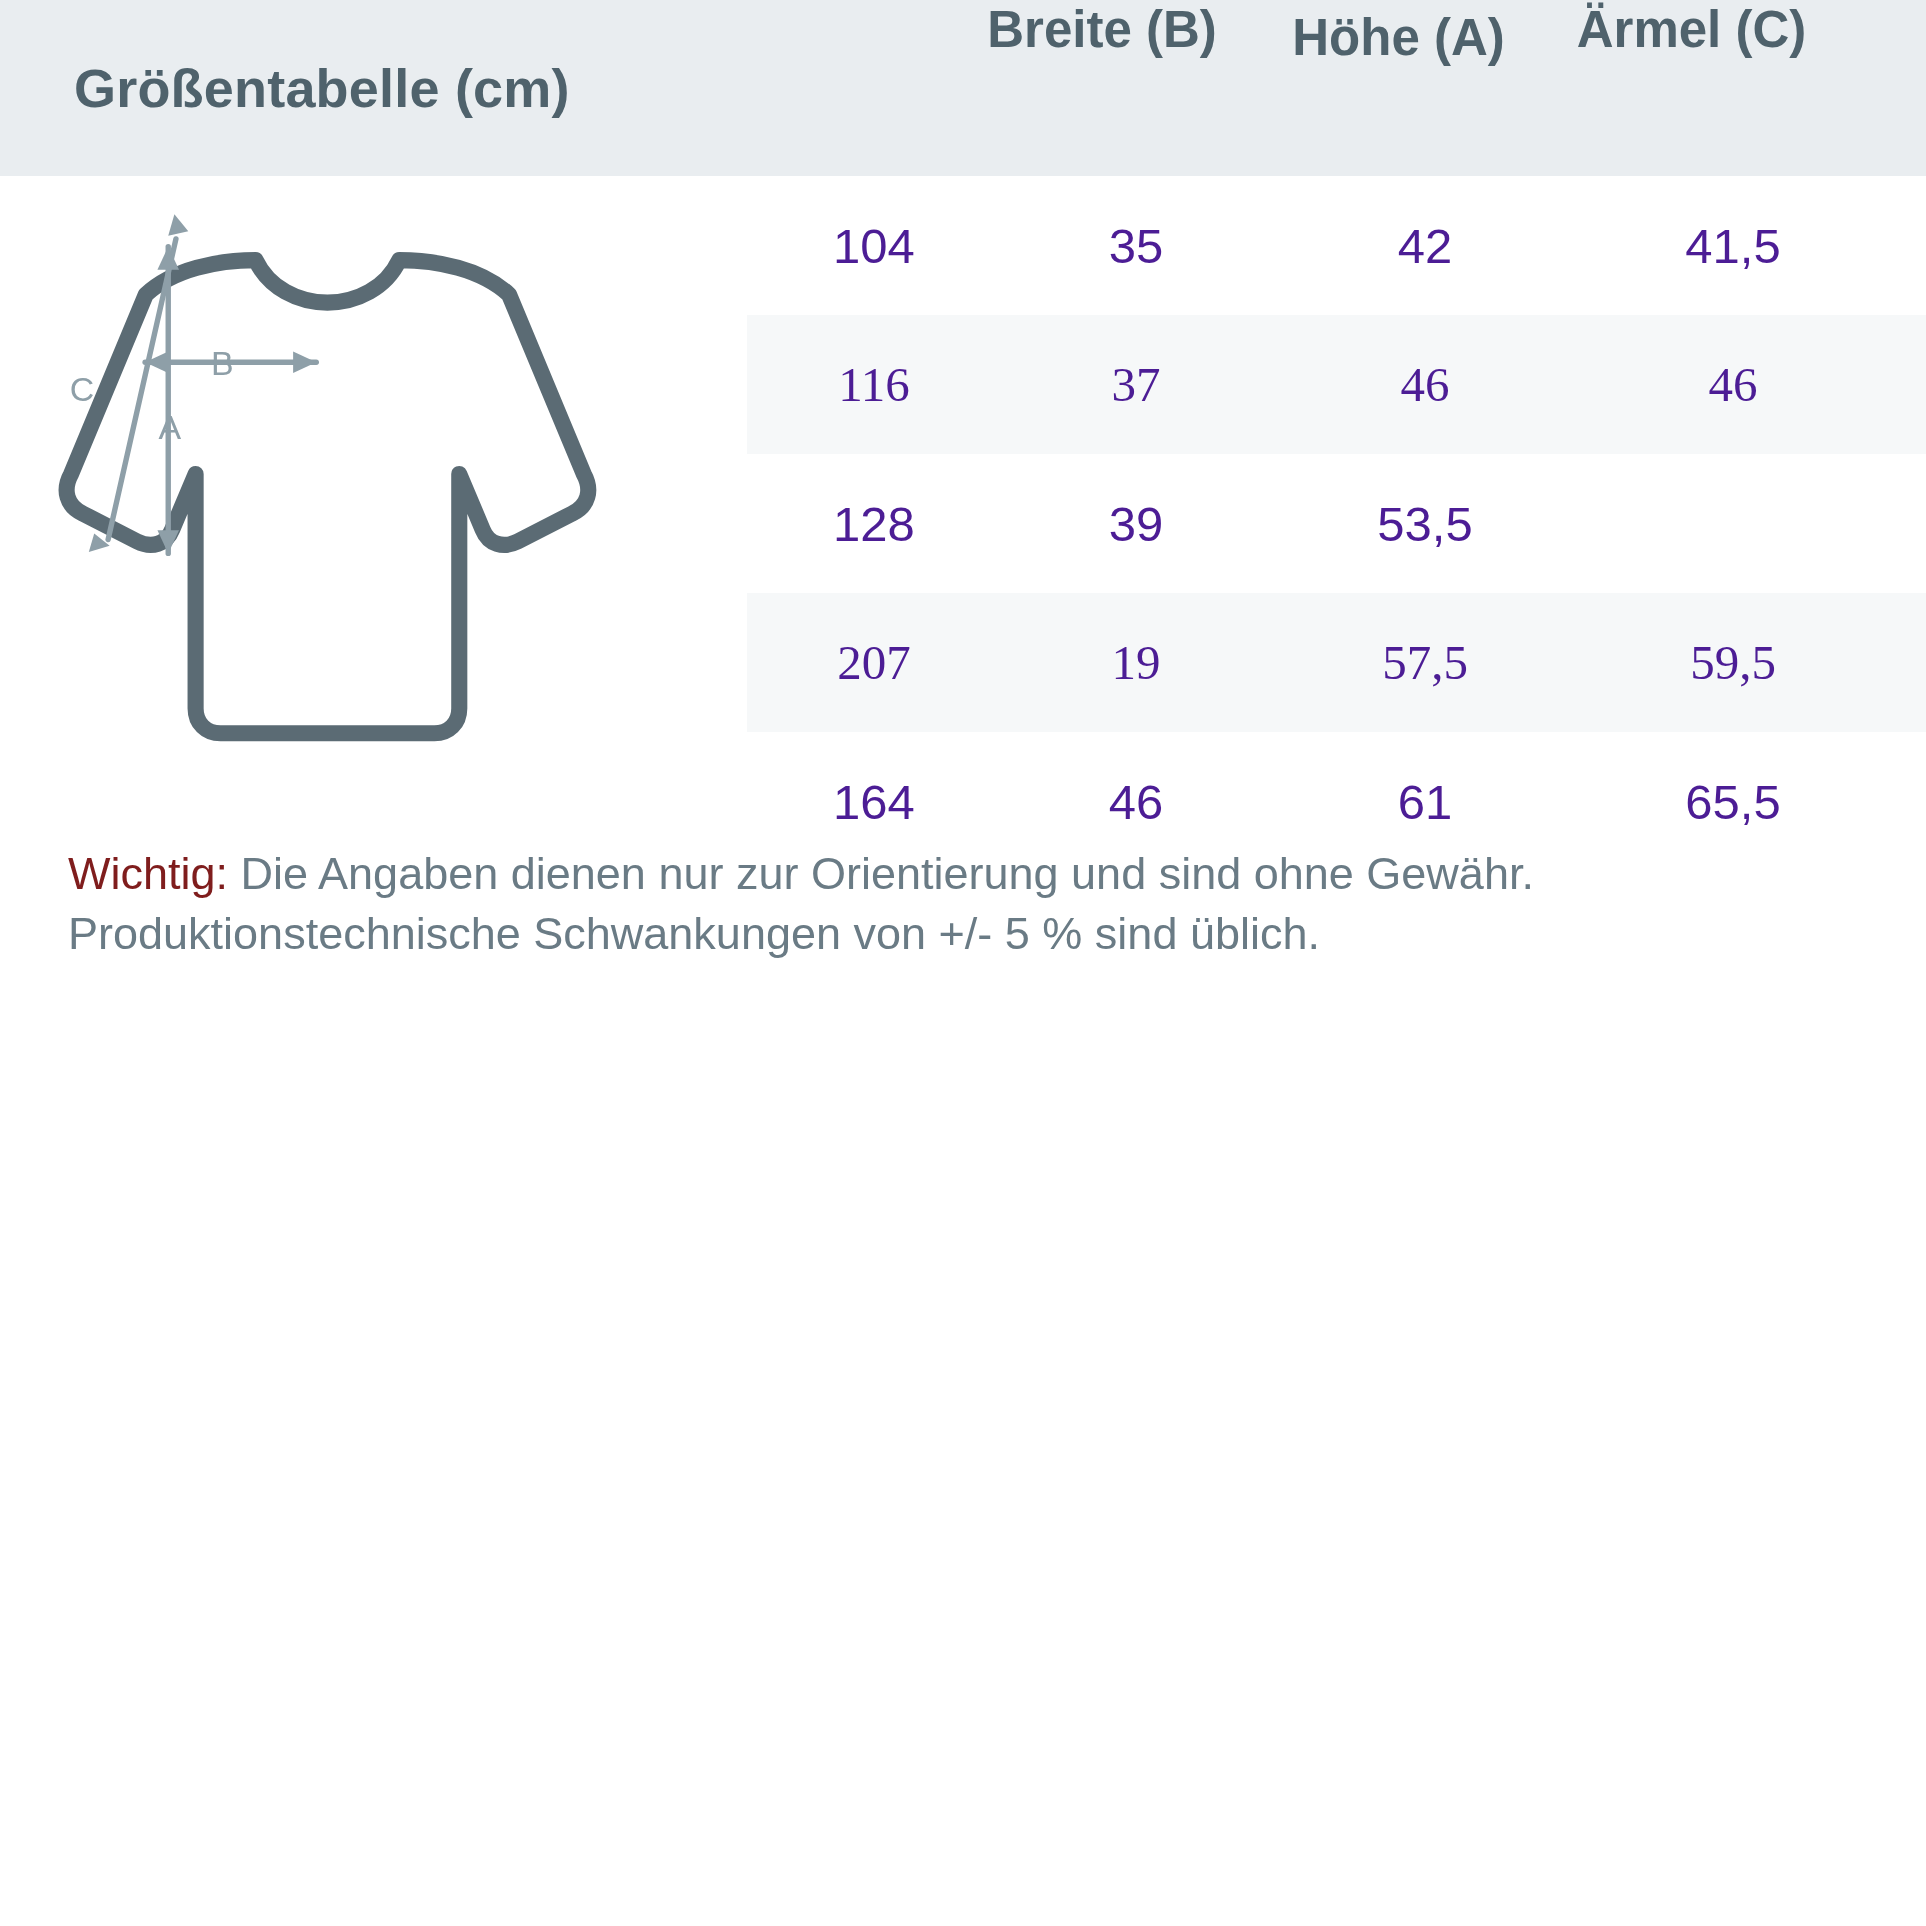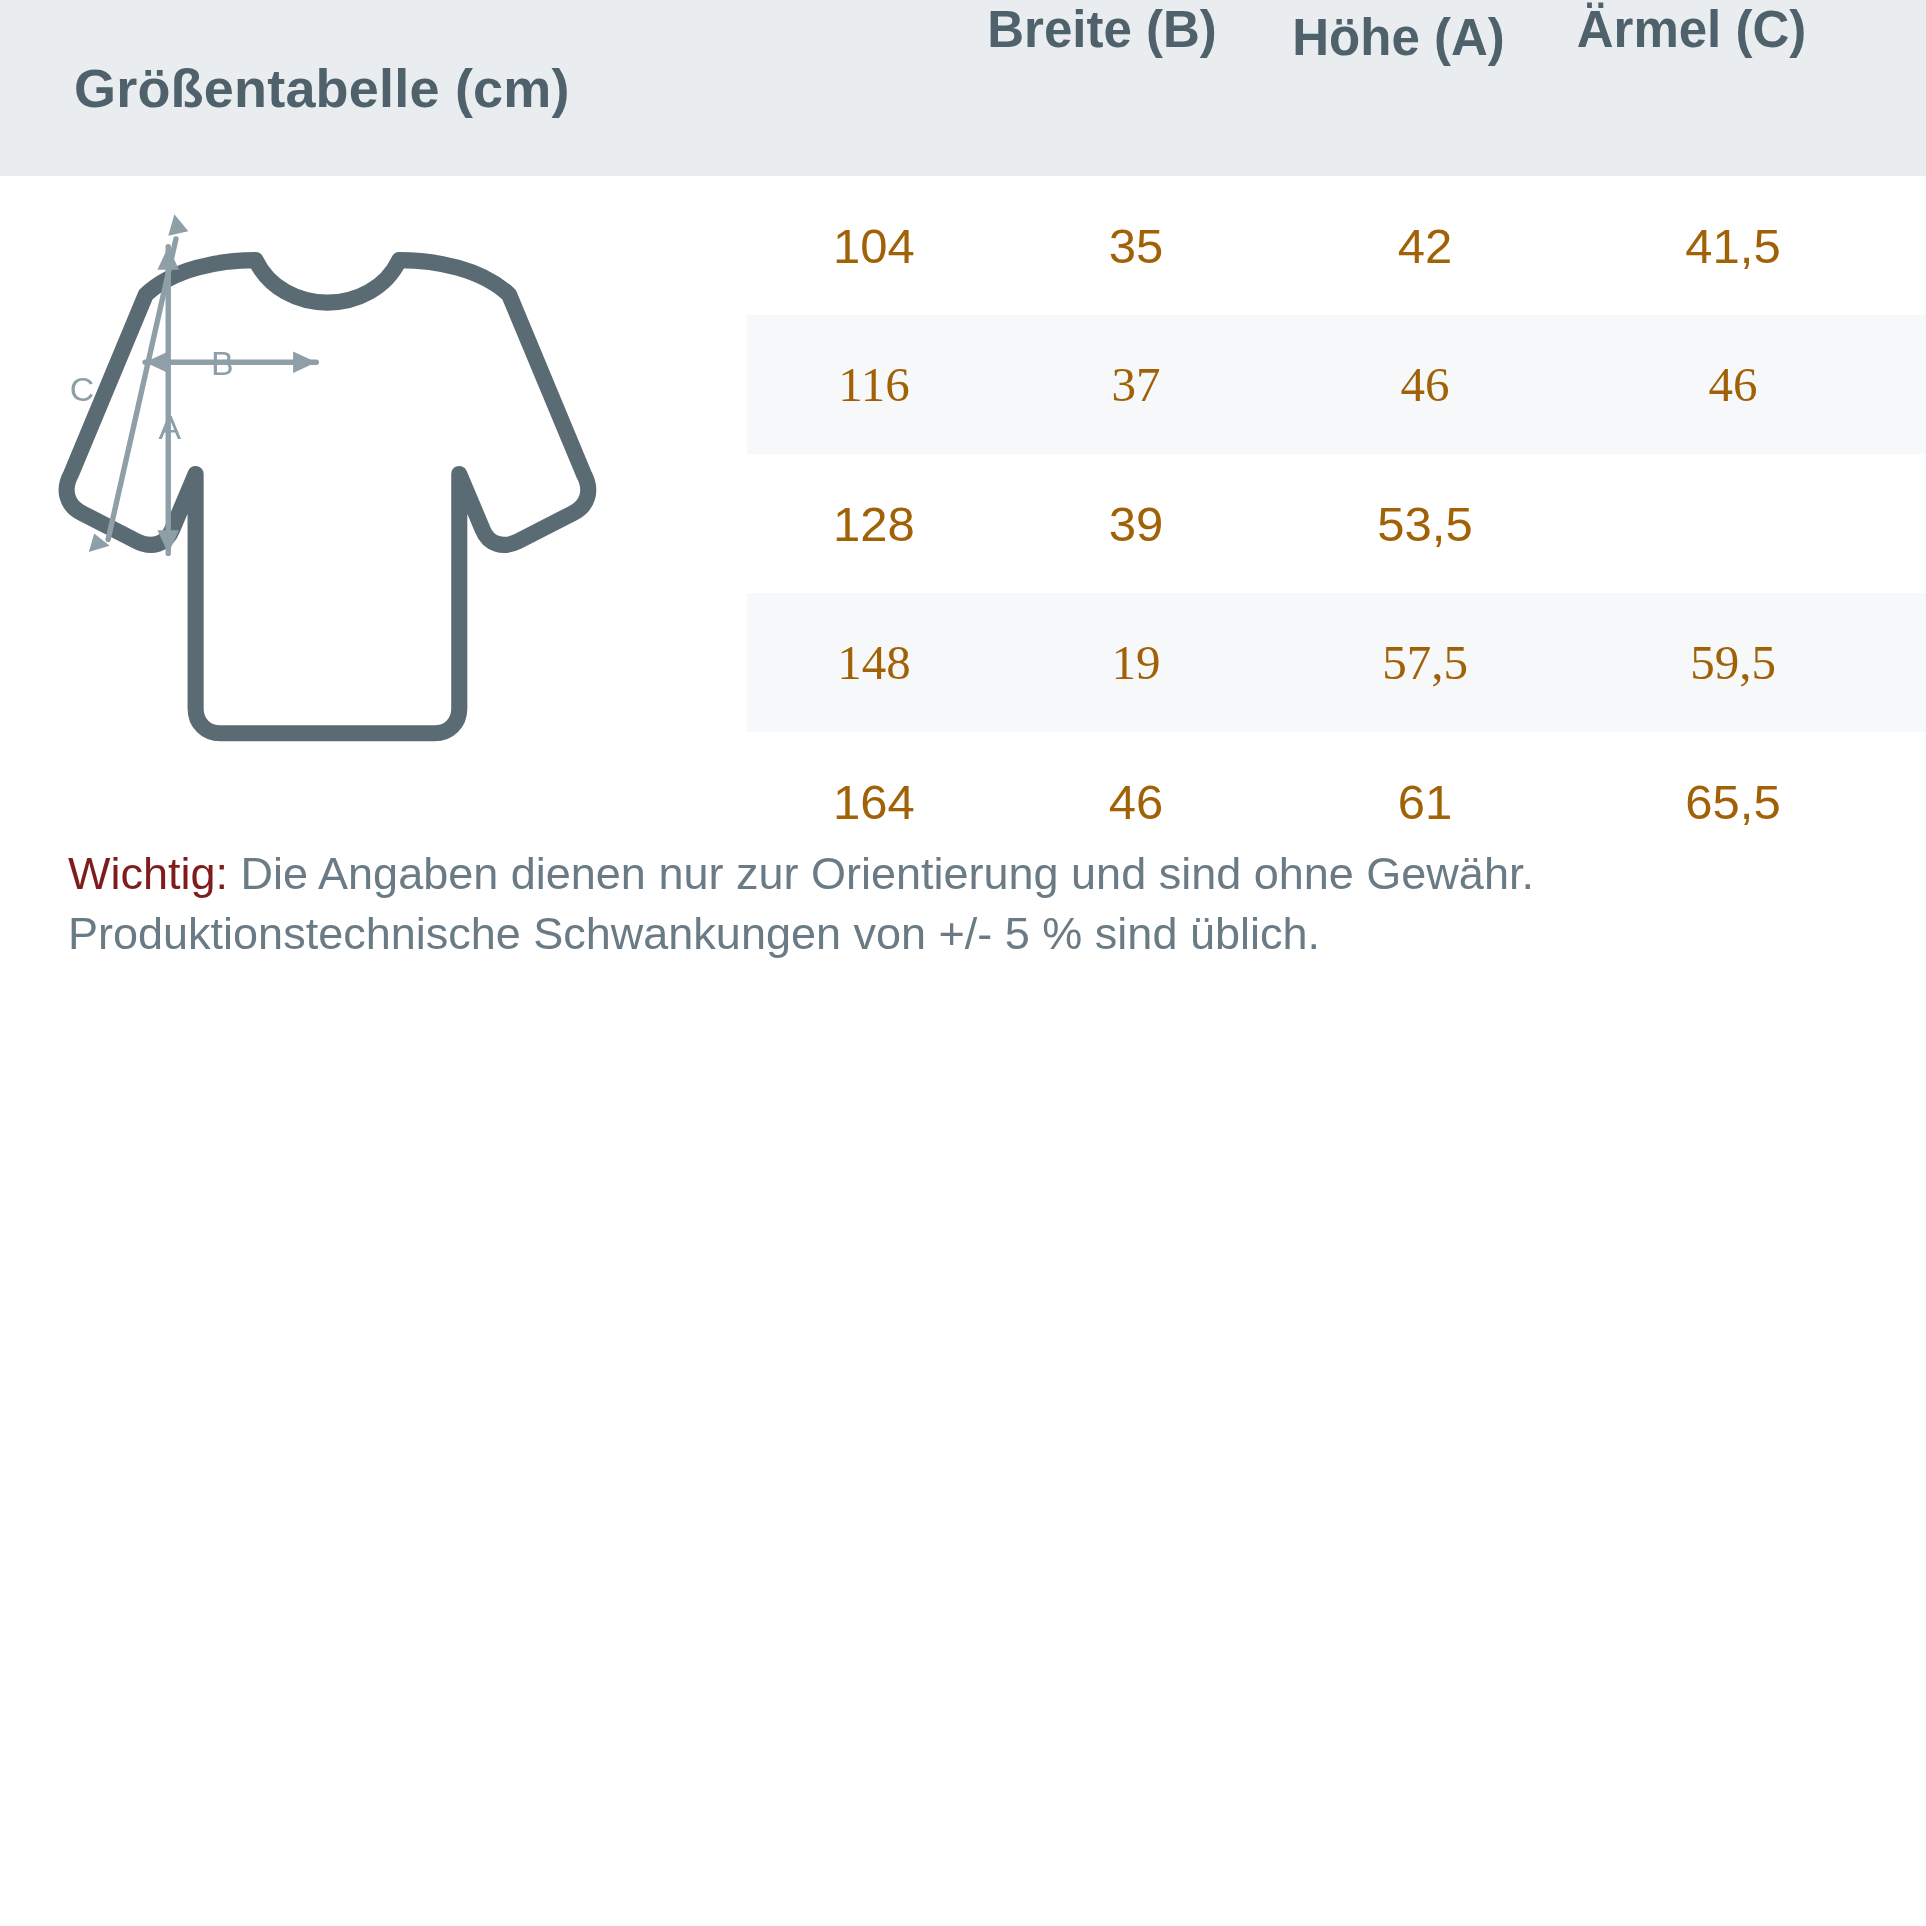--- a/index.html
+++ b/index.html
@@ -79,21 +79,21 @@
     align-items: center;
     height: 139px;
     box-sizing: border-box;
   }
   .row.alt {
     background: #f6f8f9;
     font-family: Liberation Serif, serif;
   }
   .cell {
     font-size: 49px;
-    color: #a16207;
+    color: #4c1d95;
     text-align: center;
     white-space: nowrap;
   }
   .cell.size  { width: 254px; }
   .cell.b     { width: 270px; }
   .cell.a     { width: 308px; }
   .cell.c     { width: 308px; }
 
   
   .illustration {
@@ -202,21 +202,21 @@
       <div class="cell c">46</div>
     </div>
 
     <div class="row">
       <div class="cell size">128</div>
       <div class="cell b">39</div>
       <div class="cell c">53,5</div>
     </div>
 
     <div class="row alt">
-      <div class="cell size">148</div>
+      <div class="cell size">207</div>
       <div class="cell b">19</div>
       <div class="cell a">57,5</div>
       <div class="cell c">59,5</div>
     </div>
 
     <div class="row">
       <div class="cell size">164</div>
       <div class="cell b">46</div>
       <div class="cell a">61</div>
       <div class="cell c">65,5</div>

